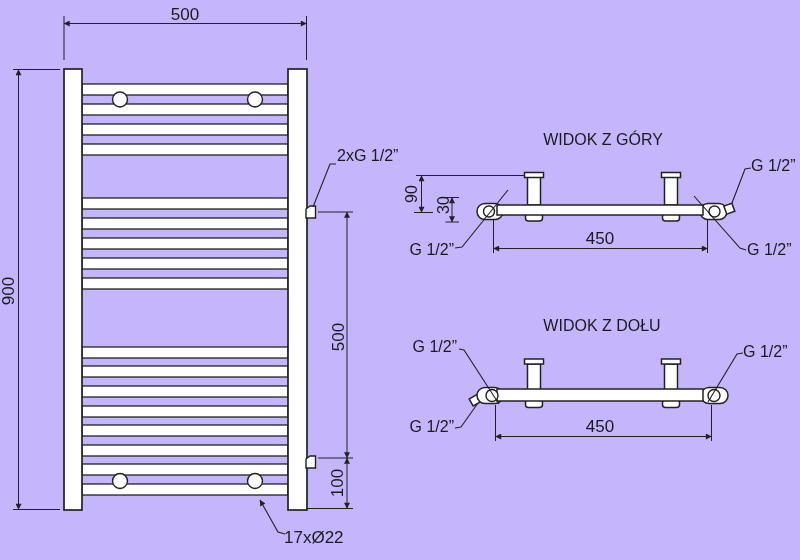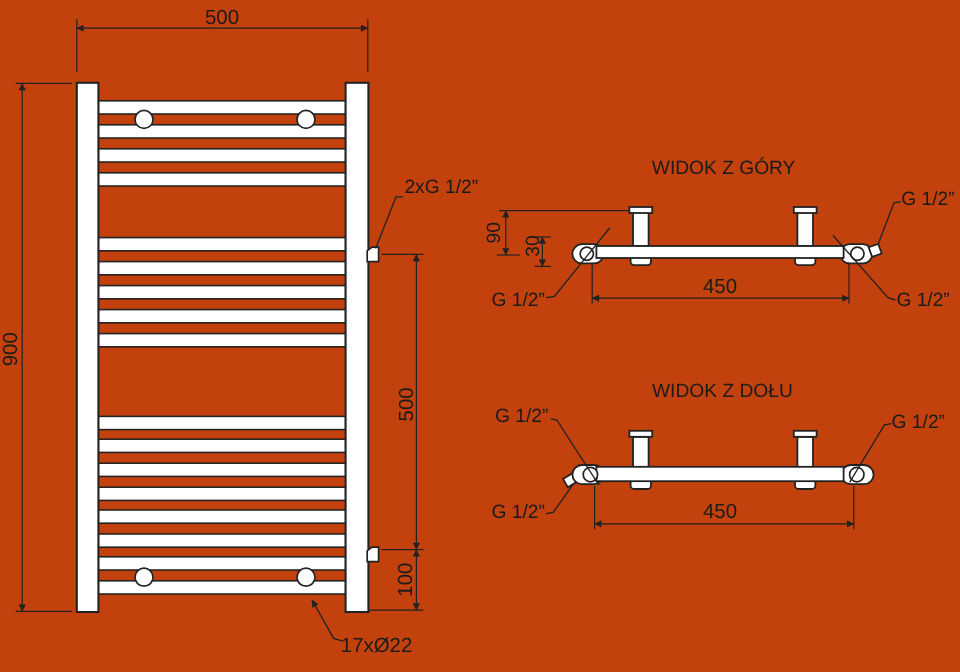--- a/index.html
+++ b/index.html
@@ -1,16 +1,16 @@
 <!DOCTYPE html>
 <html><head>
 <meta charset="utf-8">
 <style>
   html,body{margin:0;padding:0;background:#fff;}
-  #canvas{position:relative;width:800px;height:560px;background:#c2410c;overflow:hidden;}
+  #canvas{position:relative;width:800px;height:560px;background:#c4b5fd;overflow:hidden;}
   svg text{font-family:"Liberation Sans",sans-serif;fill:#1b1b1b;}
   .fs17{font-size:17px;}
   .fs16{font-size:16px;}
   .col{fill:#fff;stroke:#222;stroke-width:1.7;}
   .tube{fill:#fff;stroke:#222;stroke-width:1.3;}
   .wh{fill:#fff;stroke:#222;stroke-width:1.4;}
   .pt{fill:#fff;stroke:#222;stroke-width:1.5;}
   .dim{stroke:#222;stroke-width:1;fill:none;}
   .ldr{stroke:#222;stroke-width:1.1;fill:none;}
 </style>

